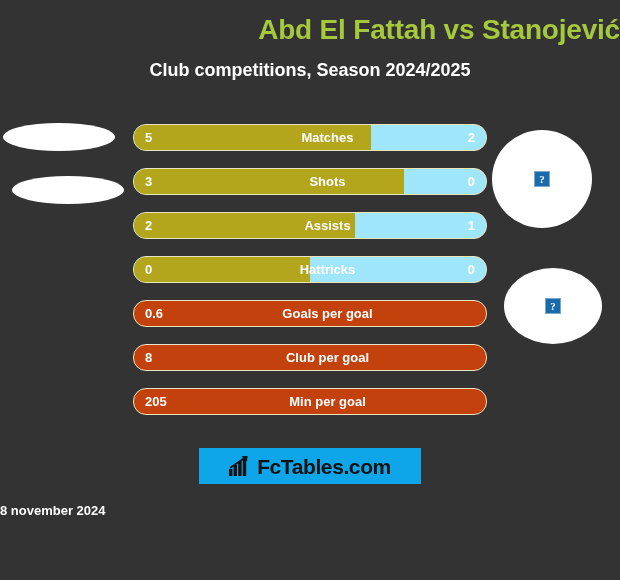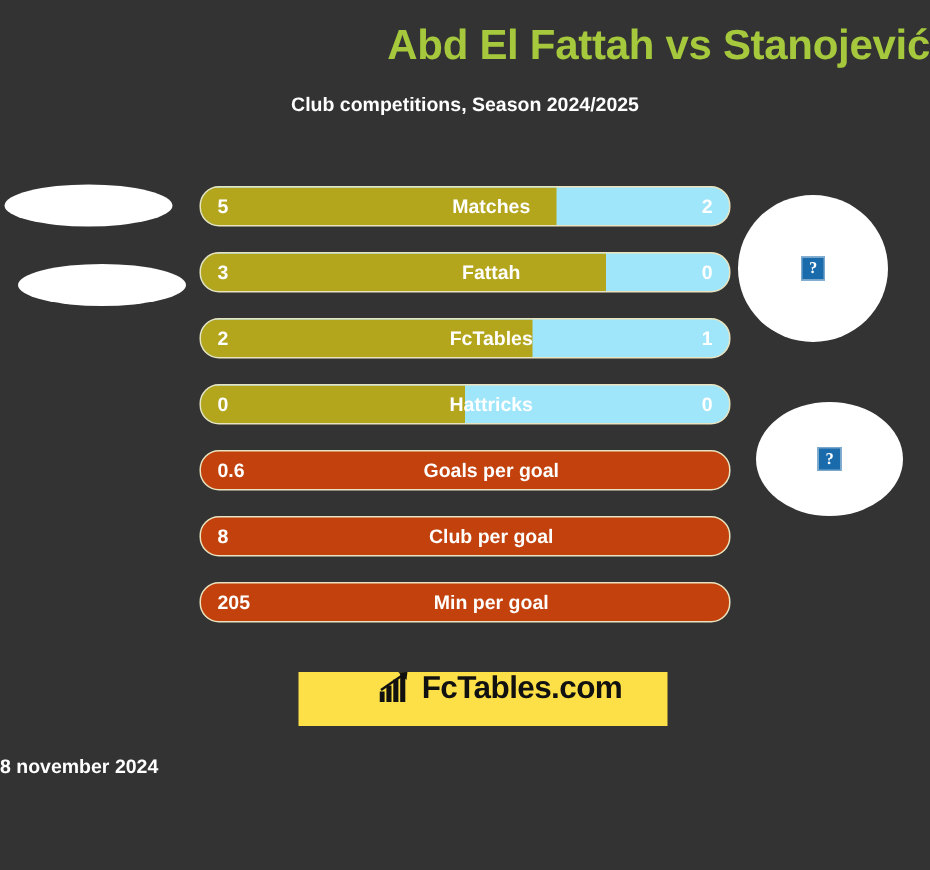--- a/index.html
+++ b/index.html
@@ -26,21 +26,21 @@
     font-stretch: condensed;
     margin: 0;
     padding-top: 13px;
     line-height: 34px;
     white-space: nowrap;
   }
   .page-subtitle {
     width: 620px;
     text-align: center;
     color: #ffffff;
-    font-size: 13px;
+    font-size: 18px;
     font-weight: bold;
     margin: 0;
     padding-top: 15px;
     line-height: 16px;
   }
 
   
   .side-col {
     position: absolute;
     top: 0;
@@ -133,26 +133,25 @@
     padding-left: 35px;
   }
 
   
   .fc-logo {
     position: absolute;
     left: 199px;
     top: 448px;
     width: 222px;
     height: 36px;
-    background: #fde047;
+    background: #0ea5e9;
     display: flex;
-    align-items: flex-start;
+    align-items: center;
     justify-content: center;
     gap: 6px;
-    padding-left: 24px;
   }
   .fc-logo-mark {
     width: 22px;
     height: 20px;
     position: relative;
   }
   .fc-logo-text {
     color: #111111;
     font-size: 21px;
     font-weight: bold;
@@ -196,28 +195,28 @@
   <div class="bar-row">
     <div class="bar-fill" style="width:67.2%"></div>
     <div class="bar-left-val">5</div>
     <div class="bar-label">Matches</div>
     <div class="bar-right-val">2</div>
   </div>
 
   <div class="bar-row">
     <div class="bar-fill" style="width:76.8%"></div>
     <div class="bar-left-val">3</div>
-    <div class="bar-label">Fattah</div>
+    <div class="bar-label">Shots</div>
     <div class="bar-right-val">0</div>
   </div>
 
   <div class="bar-row">
     <div class="bar-fill" style="width:62.7%"></div>
     <div class="bar-left-val">2</div>
-    <div class="bar-label">FcTables</div>
+    <div class="bar-label">Assists</div>
     <div class="bar-right-val">1</div>
   </div>
 
   <div class="bar-row">
     <div class="bar-fill" style="width:50%"></div>
     <div class="bar-left-val">0</div>
     <div class="bar-label">Hattricks</div>
     <div class="bar-right-val">0</div>
   </div>
 

